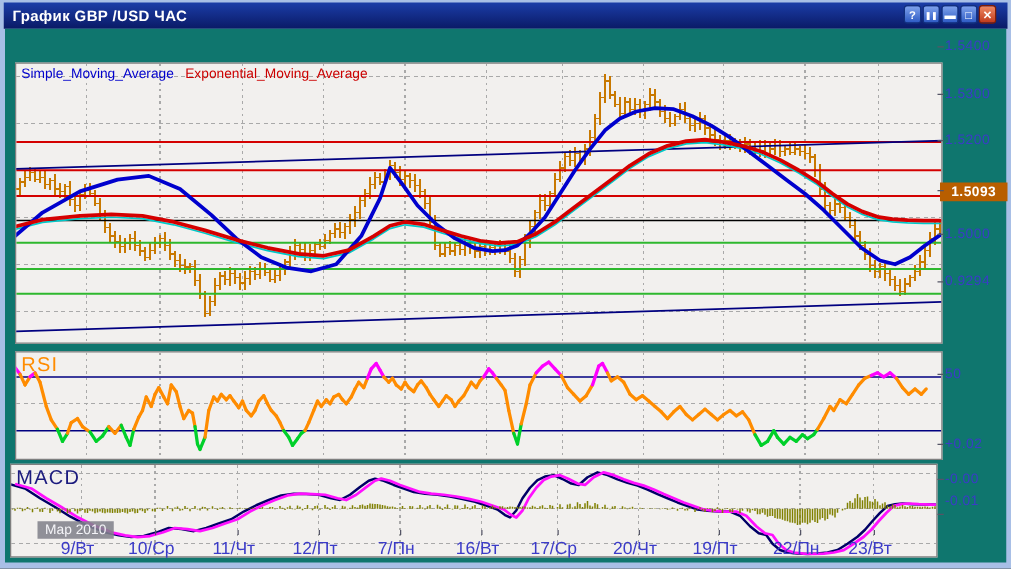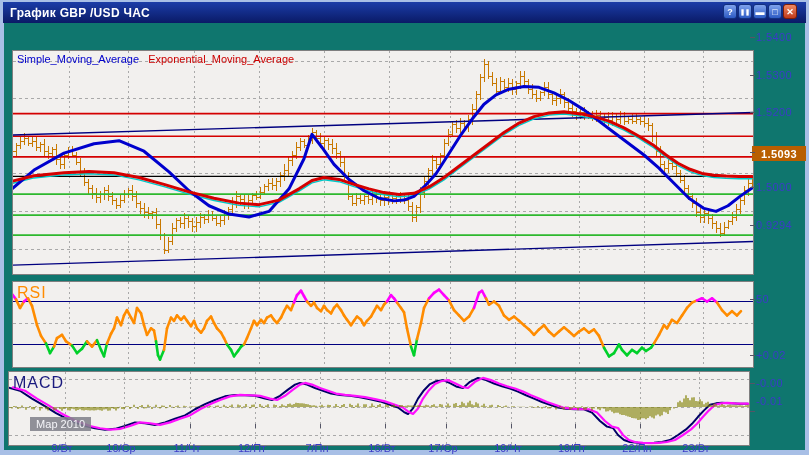--- a/index.html
+++ b/index.html
@@ -21,21 +21,21 @@
   #panel-macd{left:4px;top:348px;width:742px;height:75px;text-align:right;}
   .legend{position:absolute;left:4px;top:2px;font-size:11px;white-space:nowrap;z-index:5;}
   .legend .sma{color:#0000cc;} .legend .ema{color:#cc0000;margin-left:6px;}
   .ind-label{position:absolute;left:4px;top:2px;font-size:16px;z-index:5;}
   #rsi-label{color:#ff8c00;letter-spacing:1px;}
   #macd-label{color:#1a1a7e;letter-spacing:1px;}
   .pricelabel{position:absolute;left:756px;width:50px;font-size:11px;color:#3b3bc8;
               letter-spacing:.4px;white-space:nowrap;}
   .axtick{position:absolute;background:#556;width:5px;height:1px;left:750px;}
   .vtick{position:absolute;background:#556;width:1px;height:4px;top:424px;}
-  .timelabel{position:absolute;top:430px;font-size:11px;color:#3b3bc8;transform:translateX(-50%);white-space:nowrap;margin-top:12px;}
+  .timelabel{position:absolute;top:430px;font-size:14px;color:#3b3bc8;transform:translateX(-50%);white-space:nowrap;}
   #price-badge{position:absolute;left:752px;top:146px;width:54px;height:15px;background:#b85e00;
                color:#fff;font-size:11px;font-weight:bold;display:flex;align-items:center;
                justify-content:center;letter-spacing:.4px;}
   #month-label{position:absolute;left:10px;top:417px;padding:1px 6px;background:rgba(130,130,140,.88);
                color:#f4f4f8;font-size:11px;z-index:8;margin-left:20px;}
 </style>
 </head>
 <body>
 
 <div id="screen">
@@ -347,21 +347,21 @@
       <div class="timelabel" style="left: 187px;">11/Чт</div>
       <div class="vtick" style="left: 190px;"></div>
       <div class="timelabel" style="left: 252px;">12/Пт</div>
       <div class="vtick" style="left: 255px;"></div>
       <div class="timelabel" style="left: 317px;">7/Пн</div>
       <div class="vtick" style="left: 320px;"></div>
       <div class="timelabel" style="left: 382px;">16/Вт</div>
       <div class="vtick" style="left: 385px;"></div>
       <div class="timelabel" style="left: 443px;">17/Ср</div>
       <div class="vtick" style="left: 446px;"></div>
-      <div class="timelabel" style="left: 508px;">19/Чт</div>
+      <div class="timelabel" style="left: 508px;">20/Чт</div>
       <div class="vtick" style="left: 511px;"></div>
       <div class="timelabel" style="left: 572px;">19/Пт</div>
       <div class="vtick" style="left: 575px;"></div>
       <div class="timelabel" style="left: 637px;">22/Пн</div>
       <div class="vtick" style="left: 640px;"></div>
       <div class="timelabel" style="left: 696px;">23/Вт</div>
       <div class="vtick" style="left: 699px;"></div>
     </div>
 </div>
 

